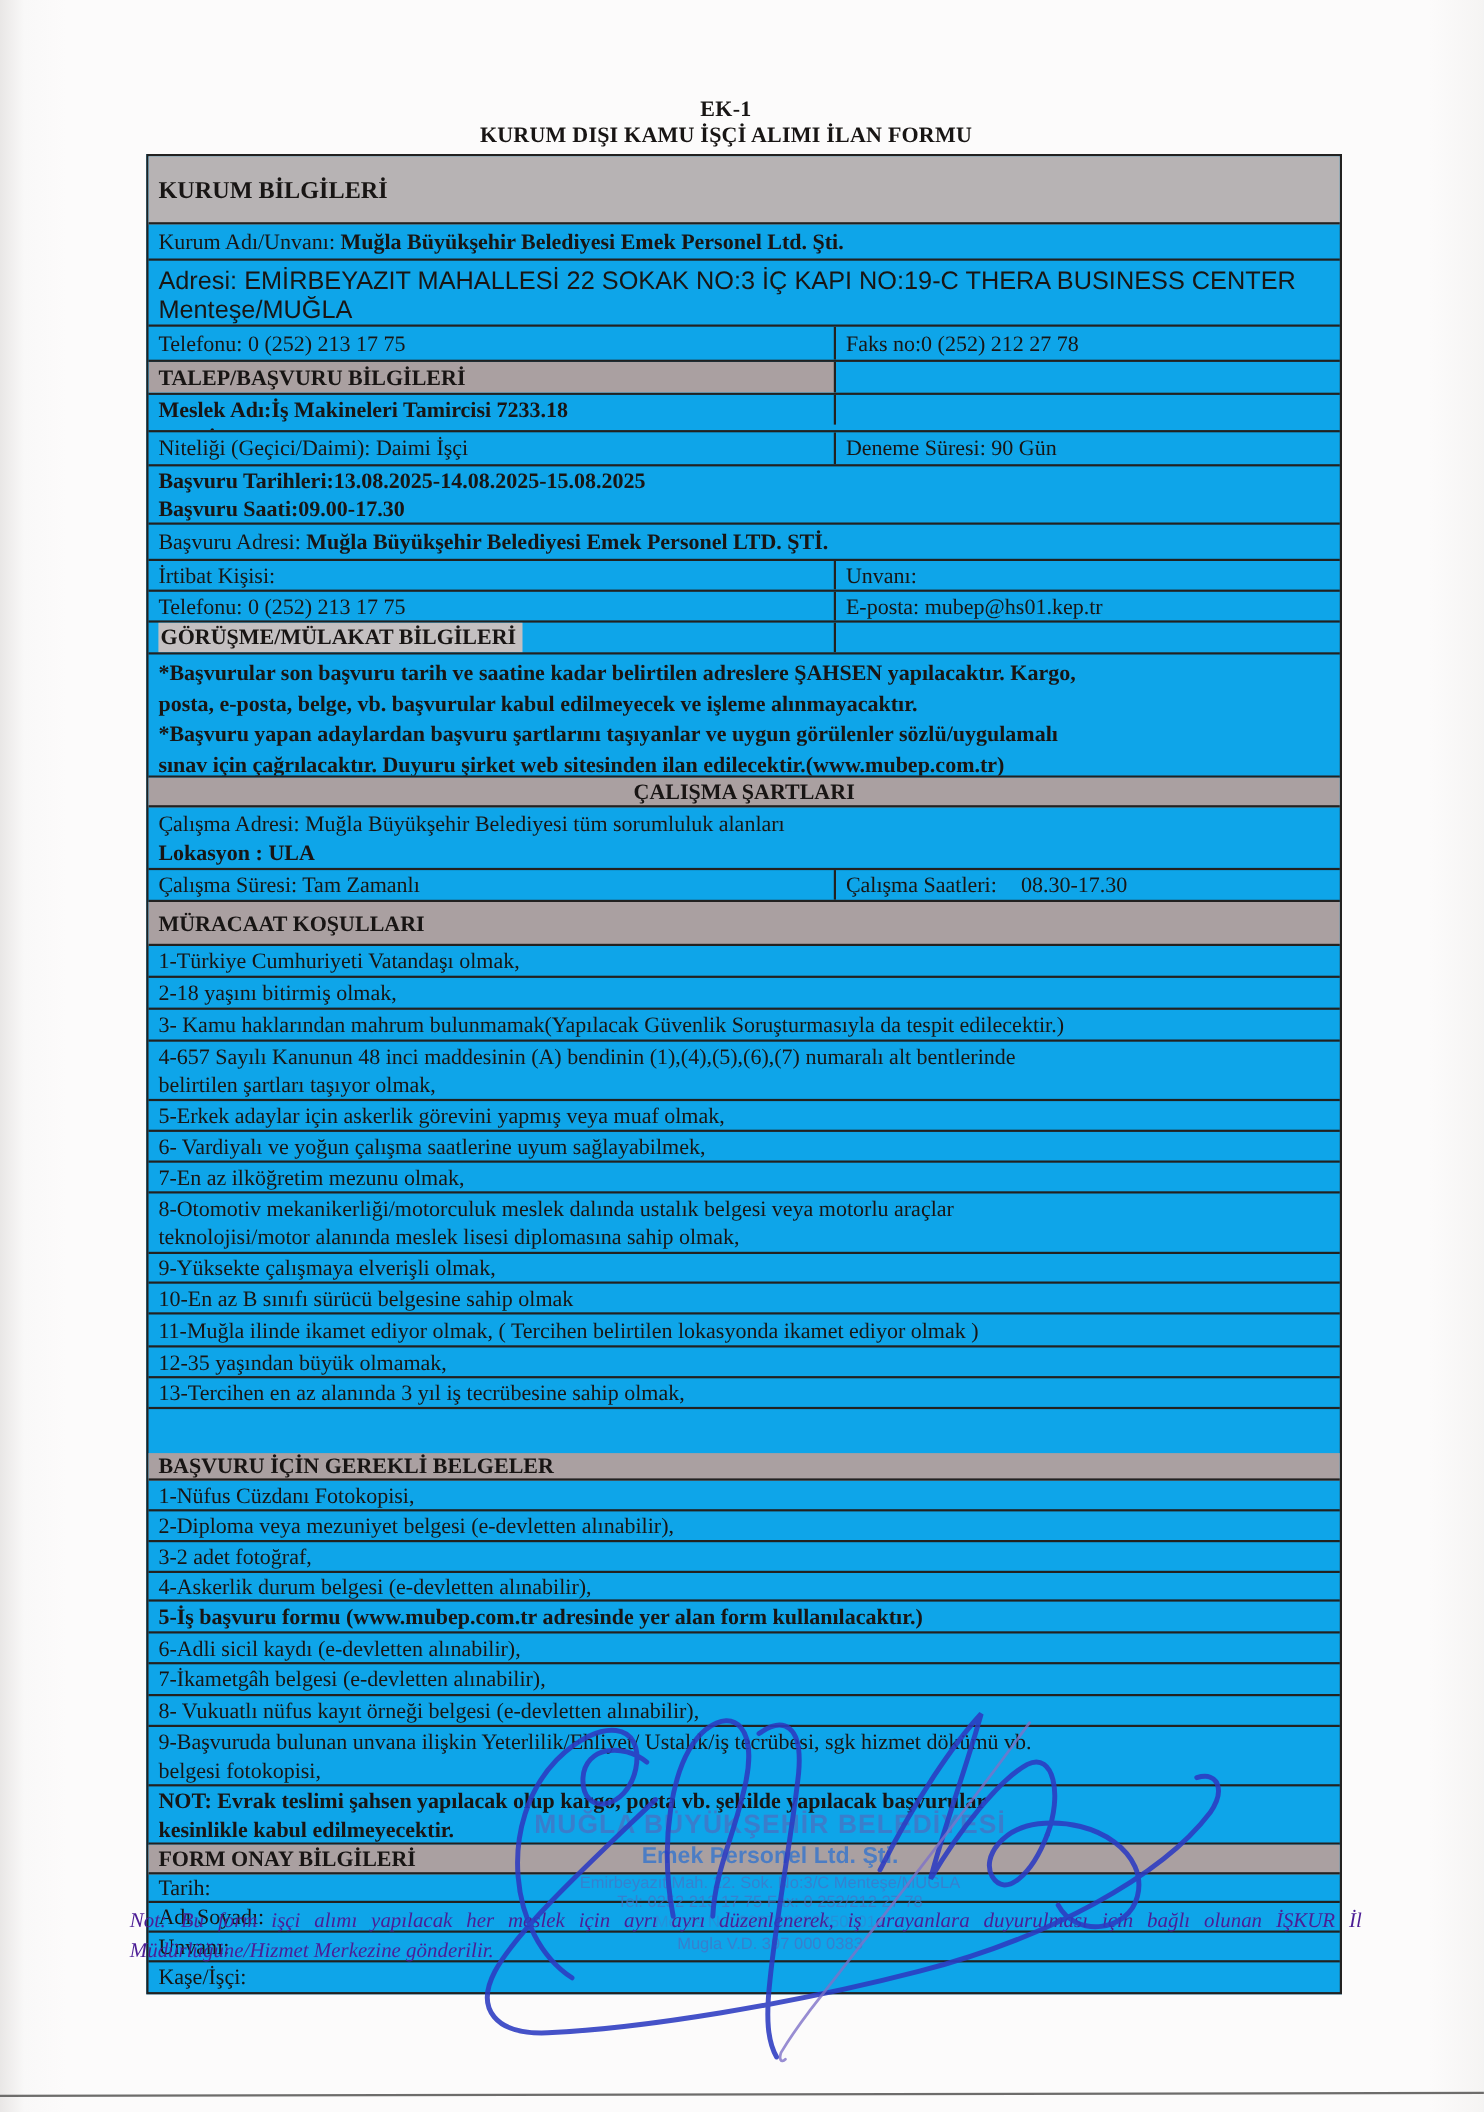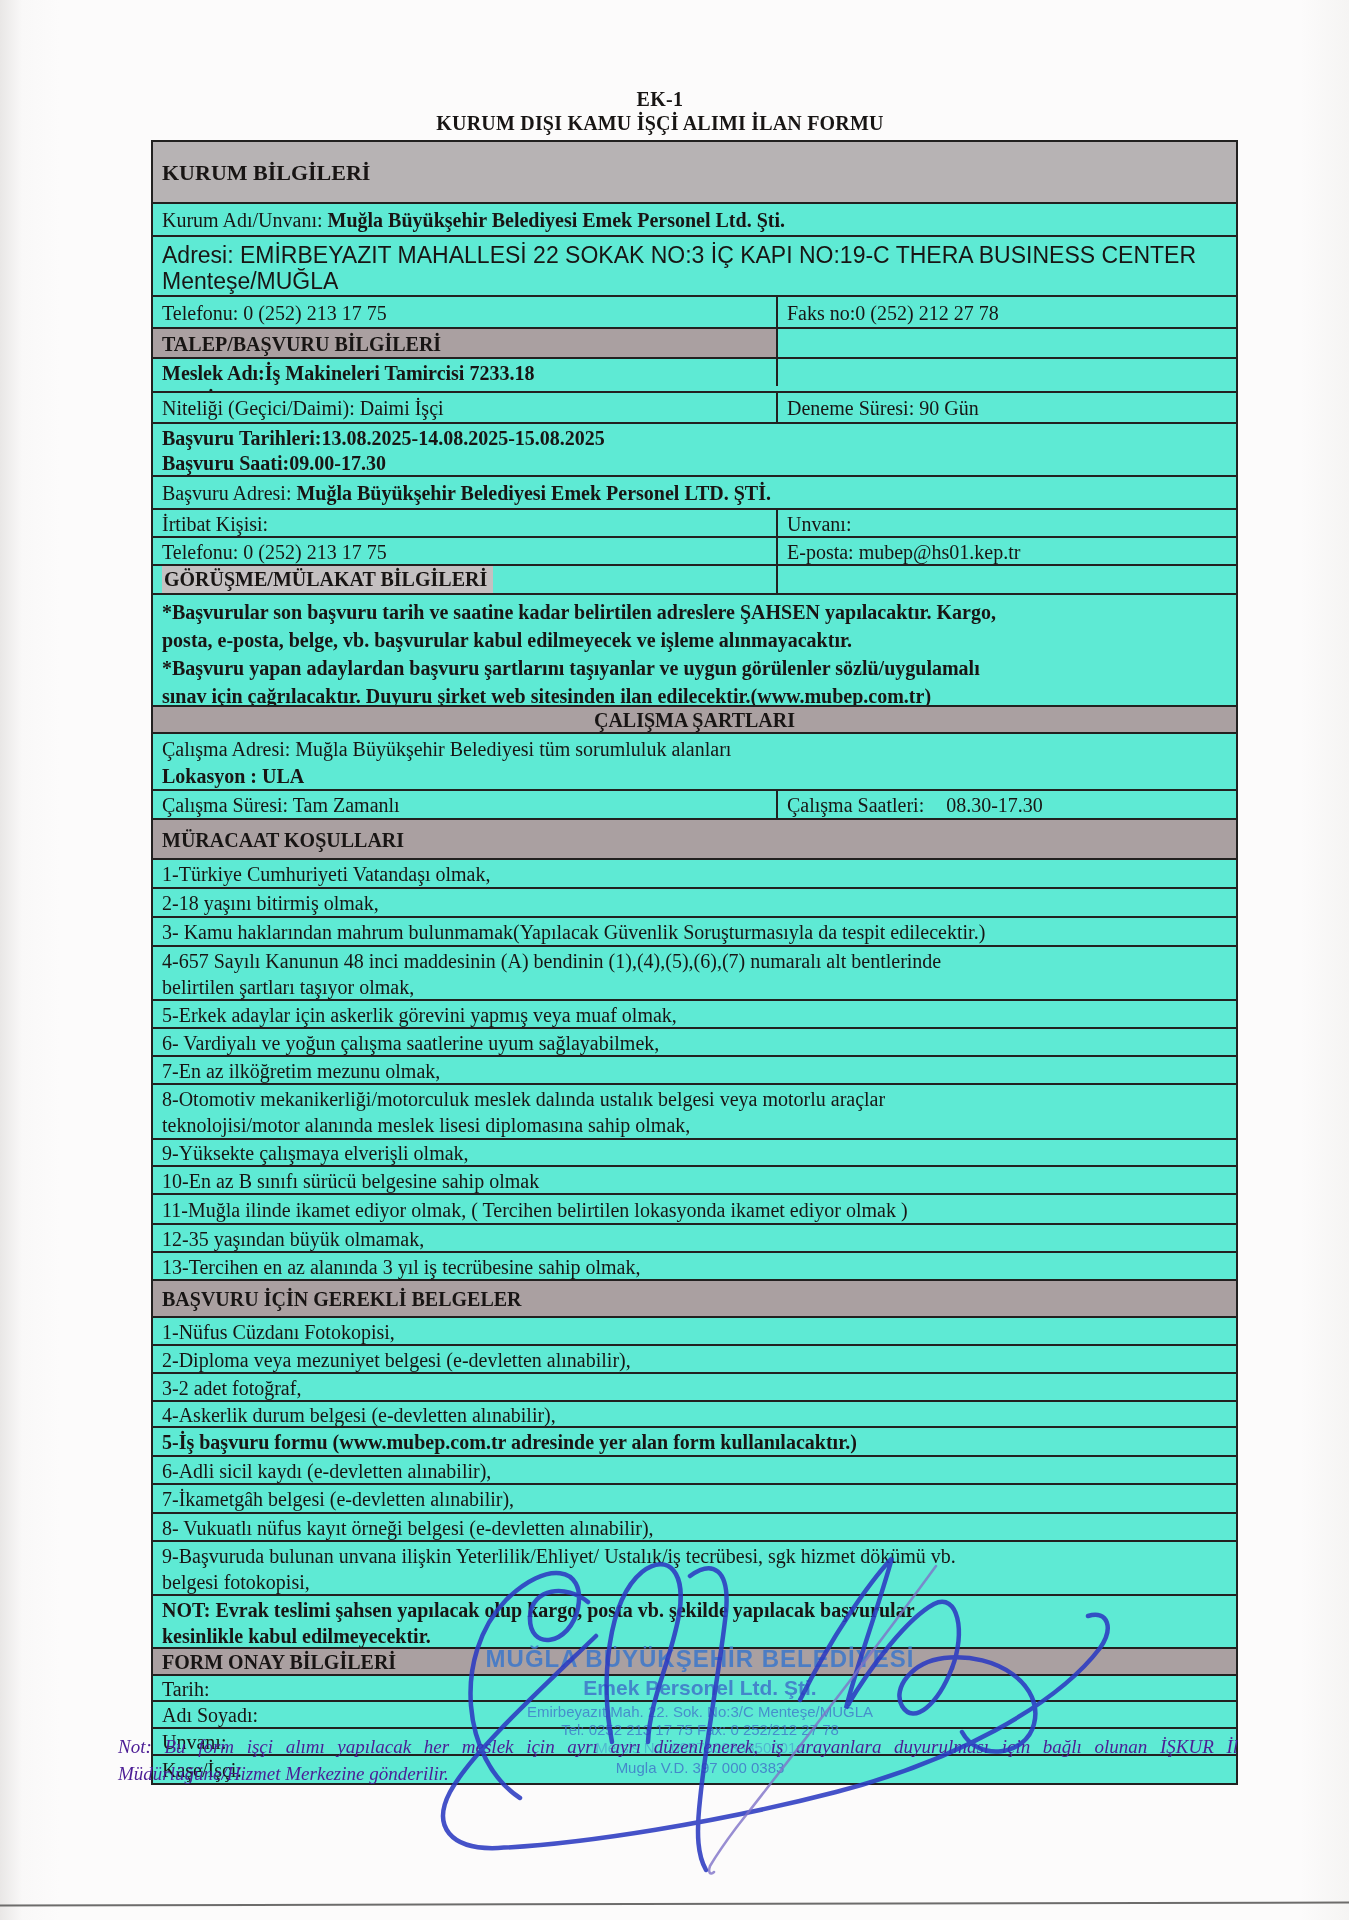--- a/index.html
+++ b/index.html
@@ -22,23 +22,23 @@
   }
   .doc-title{
     position:absolute;top:88px;left:0;width:1320px;text-align:center;
     font-size:20px;font-weight:bold;letter-spacing:.3px;
   }
   .doc-subtitle{
     position:absolute;top:112px;left:0;width:1320px;text-align:center;
     font-size:20px;font-weight:bold;letter-spacing:.2px;
   }
   .form-table{
-    position:absolute;top:140px;left:151px;width:1083px;
+    position:absolute;top:140px;left:133px;width:1083px;
     border:2px solid var(--border);
-    background:#5eead4;
+    background:#0ea5e9;
     font-size:20px;line-height:26px;
   }
   .row{
     box-sizing:border-box;border-bottom:2px solid var(--border);
     position:relative;overflow:hidden;
   }
   .row:last-child{border-bottom:none;}
   .cellpad{padding:1px 8px 0 9px;}
   .vcenter{display:flex;align-items:center;}
   .split{display:flex;align-items:stretch;}
@@ -158,21 +158,21 @@
   <div class="row vcenter cellpad" style="height:28px;">6- Vardiyalı ve yoğun çalışma saatlerine uyum sağlayabilmek,</div>
   <div class="row vcenter cellpad" style="height:28px;">7-En az ilköğretim mezunu olmak,</div>
   <div class="row cellpad pre" style="height:55px;padding-top:1px;line-height:26px;">8-Otomotiv mekanikerliği/motorculuk meslek dalında ustalık belgesi veya motorlu araçlar
 teknolojisi/motor alanında meslek lisesi diplomasına sahip olmak,</div>
   <div class="row vcenter cellpad" style="height:27px;">9-Yüksekte çalışmaya elverişli olmak,</div>
   <div class="row vcenter cellpad" style="height:28px;">10-En az B sınıfı sürücü belgesine sahip olmak</div>
   <div class="row vcenter cellpad" style="height:30px;">11-Muğla ilinde ikamet ediyor olmak, ( Tercihen belirtilen lokasyonda ikamet ediyor olmak )</div>
   <div class="row vcenter cellpad" style="height:28px;">12-35 yaşından büyük olmamak,</div>
   <div class="row vcenter cellpad" style="height:28px;">13-Tercihen en az alanında 3 yıl iş tecrübesine sahip olmak,</div>
 
-  <div class="row band vcenter cellpad" style="height:37px;">
+  <div class="row band vcenter cellpad" style="height:25px;margin-top:40px;">
     <span>BAŞVURU İÇİN GEREKLİ BELGELER</span>
   </div>
   <div class="row vcenter cellpad" style="height:28px;">1-Nüfus Cüzdanı Fotokopisi,</div>
   <div class="row vcenter cellpad" style="height:28px;">2-Diploma veya mezuniyet belgesi (e-devletten alınabilir),</div>
   <div class="row vcenter cellpad" style="height:28px;">3-2 adet fotoğraf,</div>
   <div class="row vcenter cellpad" style="height:26px;">4-Askerlik durum belgesi (e-devletten alınabilir),</div>
   <div class="row vcenter cellpad bold" style="height:29px;">5-İş başvuru formu (www.mubep.com.tr adresinde yer alan form kullanılacaktır.)</div>
   <div class="row vcenter cellpad" style="height:28px;">6-Adli sicil kaydı (e-devletten alınabilir),</div>
   <div class="row vcenter cellpad" style="height:29px;">7-İkametgâh belgesi  (e-devletten alınabilir),</div>
   <div class="row vcenter cellpad" style="height:28px;">8- Vukuatlı nüfus kayıt örneği belgesi (e-devletten alınabilir),</div>

